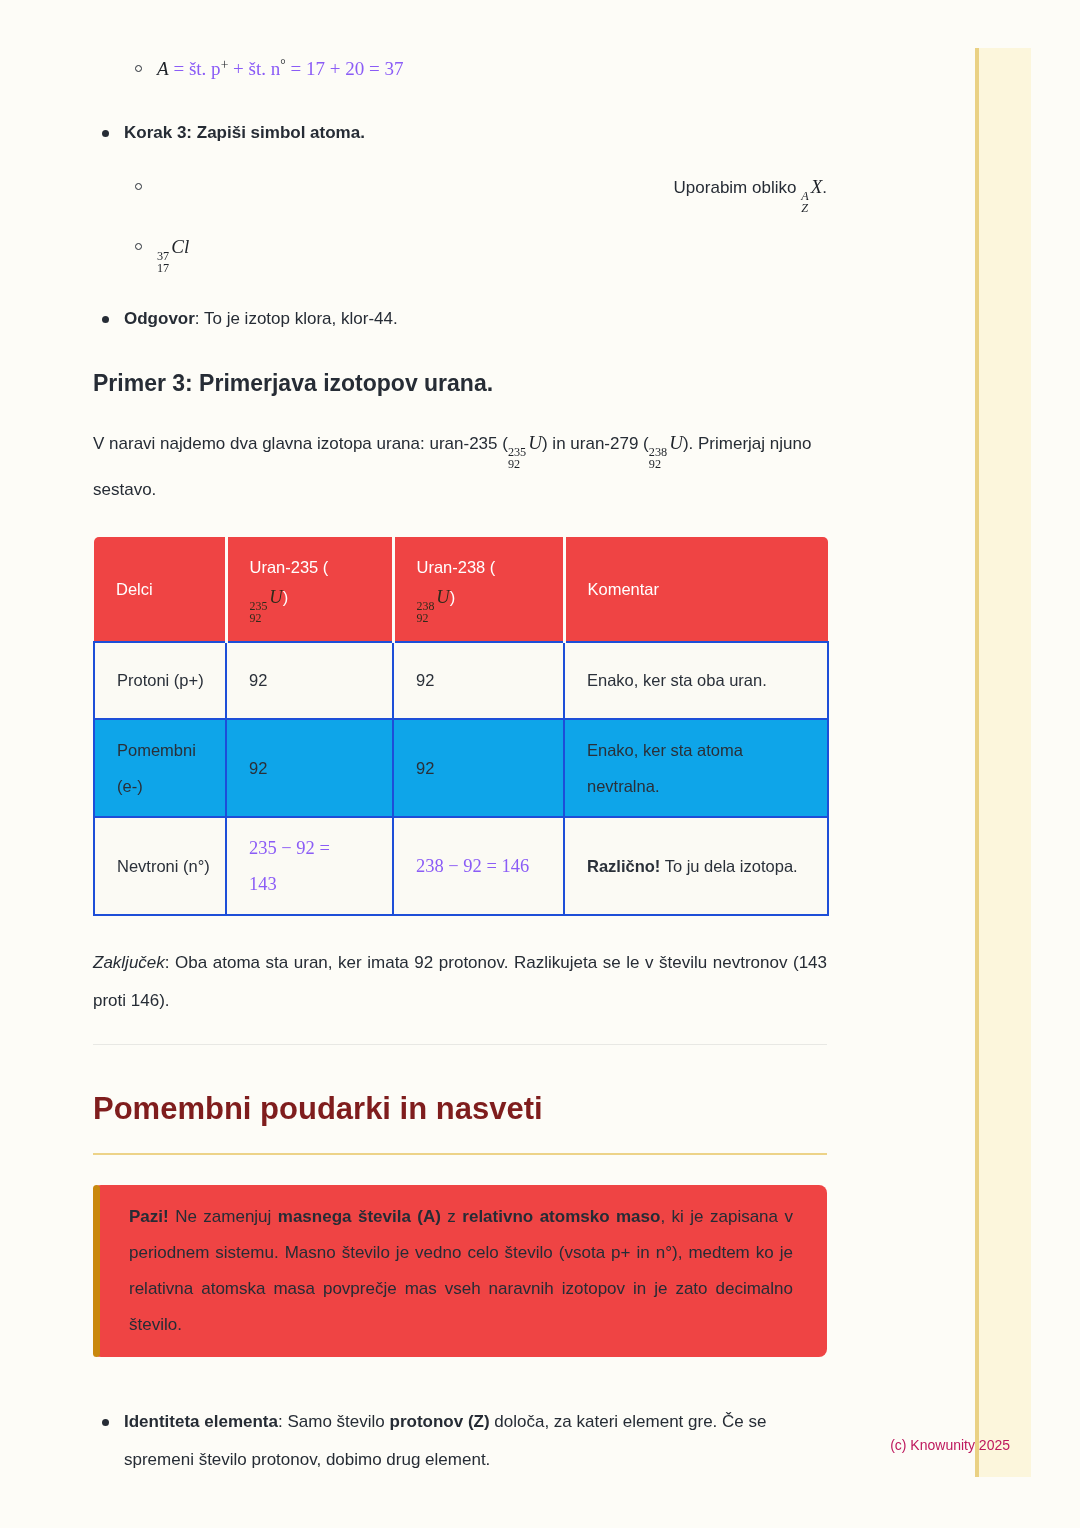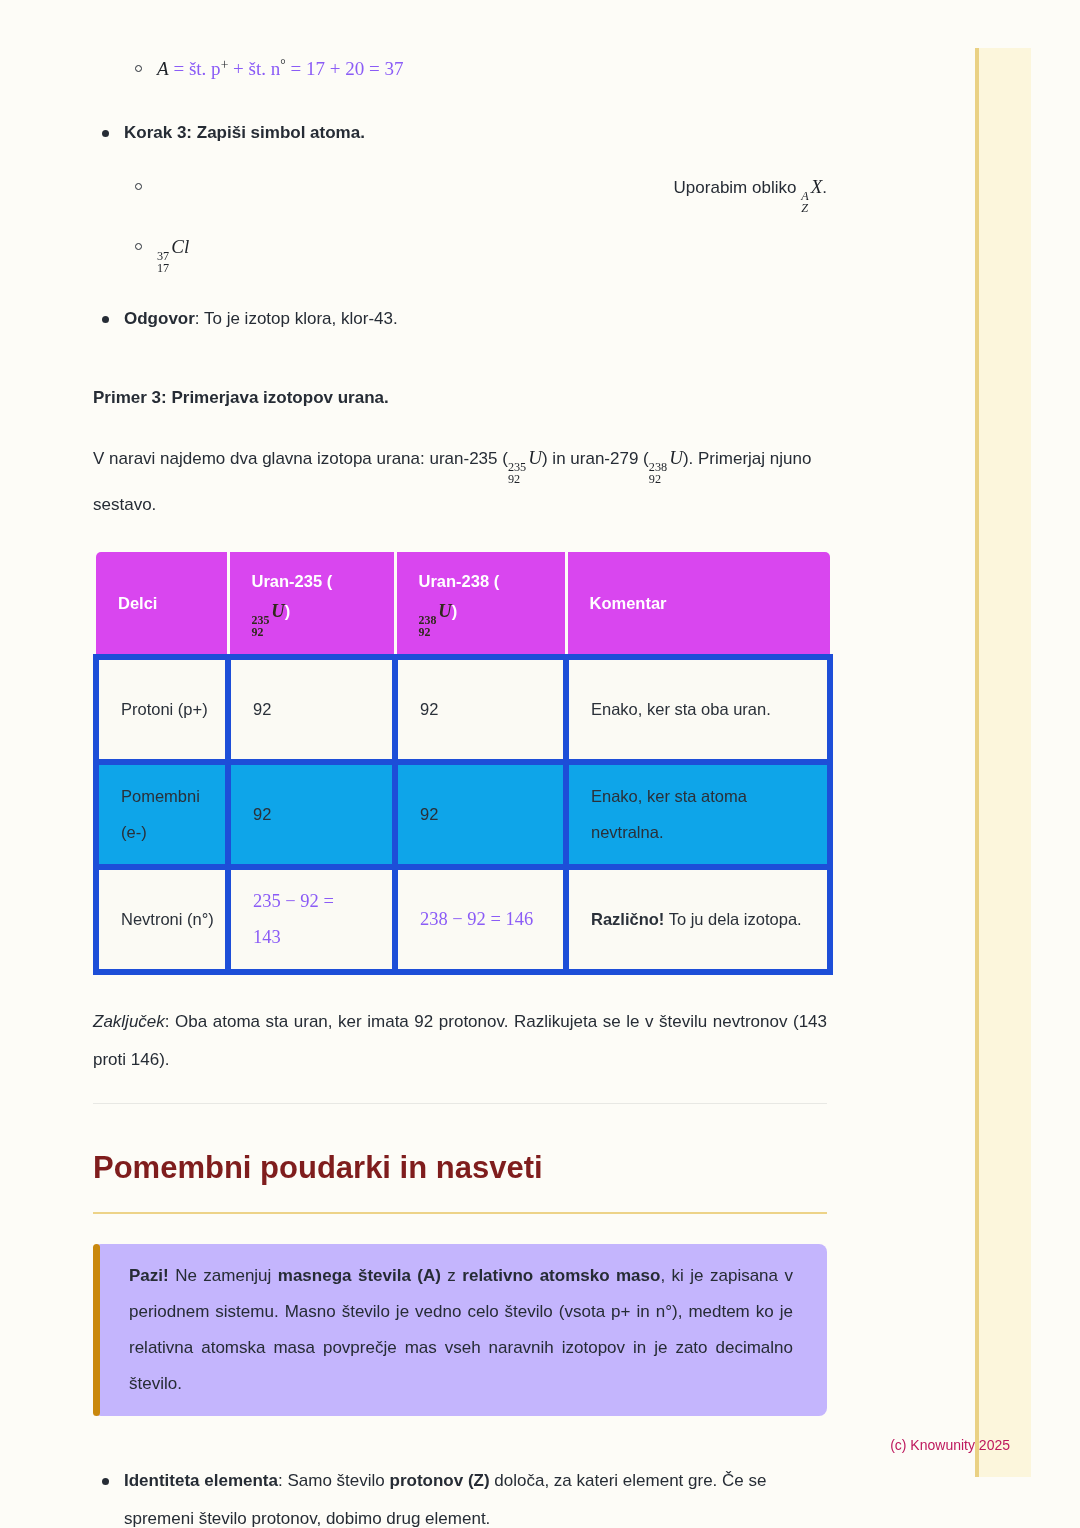--- a/index.html
+++ b/index.html
@@ -28,52 +28,52 @@
   .circ { background:transparent; border:1.6px solid #262C35; margin-top:15px; }
   .lvl1 .marker { margin-left:9px; margin-right:15px; }
   .lvl2 .marker { margin-left:42px; margin-right:15px; }
   .li .txt { flex:1 1 auto; }
   .mt-korak { margin-top:24px; }
   .mt-sub1  { margin-top:16px;text-align:right; }
   .mt-sub2  { margin-top:14px; }
   .mt-odg   { margin-top:26px; }
   .mt-ident { margin-top:46px; }
   
-  h4 { margin-top:47px; font-size:17px; font-weight:700; line-height:26px; }
+  h4 { margin-top:32px; font-size:23px; font-weight:700; line-height:26px; }
   p.body { margin-top:28px; font-size:17px; line-height:38px; }
   p.just { text-align:justify; }
   .mt-zak { margin-top:42px; }
   hr.div { margin-top:24px; border:none; border-top:1px solid #E8E8E4; }
   h2.gold { margin-top:44px; font-size:31px; font-weight:700; color:#7f1d1d; line-height:40px; }
   .gold-rule { margin-top:24px; height:2px; background:#EDD388; }
   
   .callout {
     margin-top:30px; position:relative;
-    background:#c4b5fd; border-radius:8px;
+    background:#ef4444; border-radius:8px;
     padding:14px 34px 14px 36px;
   }
   .callout::before {
     content:""; position:absolute; left:0; top:0; bottom:0; width:7px;
     background:#C9880E; border-radius:6px;
   }
   .callout p { font-size:17px; line-height:36px; text-align:justify; }
   
   table.iso { margin-top:28px; width:734px; border-collapse:collapse; table-layout:fixed; }
   .iso th {
-    background:#d946ef; color:#FFFFFF; font-weight:700; font-size:16.5px;
+    background:#ef4444; color:#FFFFFF; font-weight:400; font-size:16.5px;
     text-align:left; vertical-align:middle; padding:12px 14px 12px 22px;
     height:105px; line-height:30px;
     border-bottom:2px solid #1d4ed8;
   }
   .iso th + th { border-left:3px solid #FDFCF7; }
   .iso thead tr th:first-child { border-top-left-radius:5px; }
   .iso thead tr th:last-child { border-top-right-radius:5px; }
   .iso td {
-    border:6px solid #1d4ed8; vertical-align:middle;
-    padding:12px 10px 12px 22px; font-size:16.5px; line-height:36px; height:105px;
+    border:2px solid #1d4ed8; vertical-align:middle;
+    padding:12px 10px 12px 22px; font-size:16.5px; line-height:36px; height:77px;
     background:#FBFAF4; color:#2A3039;
   }
   .iso tr.alt td { background:#0ea5e9; }
   
   .b { font-weight:700; }
   .i { font-style:italic; }
   .mm  { font-family:"Liberation Serif","DejaVu Serif",serif; font-size:1.12em; color:#8b5cf6; }
   .mi  { font-family:"Liberation Serif","DejaVu Serif",serif; font-style:italic; font-size:1.12em; color:#1E2228; }
   .msupi { font-family:"Liberation Serif","DejaVu Serif",serif; font-size:0.8em; position:relative; top:-0.45em; color:#1E2228; }
   .mstack {
@@ -117,21 +117,21 @@
   <div class="li lvl2 mt-sub2">
     <span class="marker circ"></span>
     <span class="txt"><span class="mstack">
           <span>37</span>
           <span>17</span>
         </span><span class="mi">Cl</span></span>
   </div>
 
   <div class="li lvl1 mt-odg">
     <span class="marker dot"></span>
-    <span class="txt"><span class="b">Odgovor</span><span>: To je izotop klora, klor-43.</span></span>
+    <span class="txt"><span class="b">Odgovor</span><span>: To je izotop klora, klor-44.</span></span>
   </div>
 
   <h4>Primer 3: Primerjava izotopov urana.</h4>
 
   <p class="body"><span>V naravi najdemo dva glavna izotopa urana: uran-235 (</span><span class="mstack">
         <span>235</span>
         <span>92</span>
       </span><span class="mi">U</span><span>) in uran-279 (</span><span class="mstack">
         <span>238</span>
         <span>92</span>

